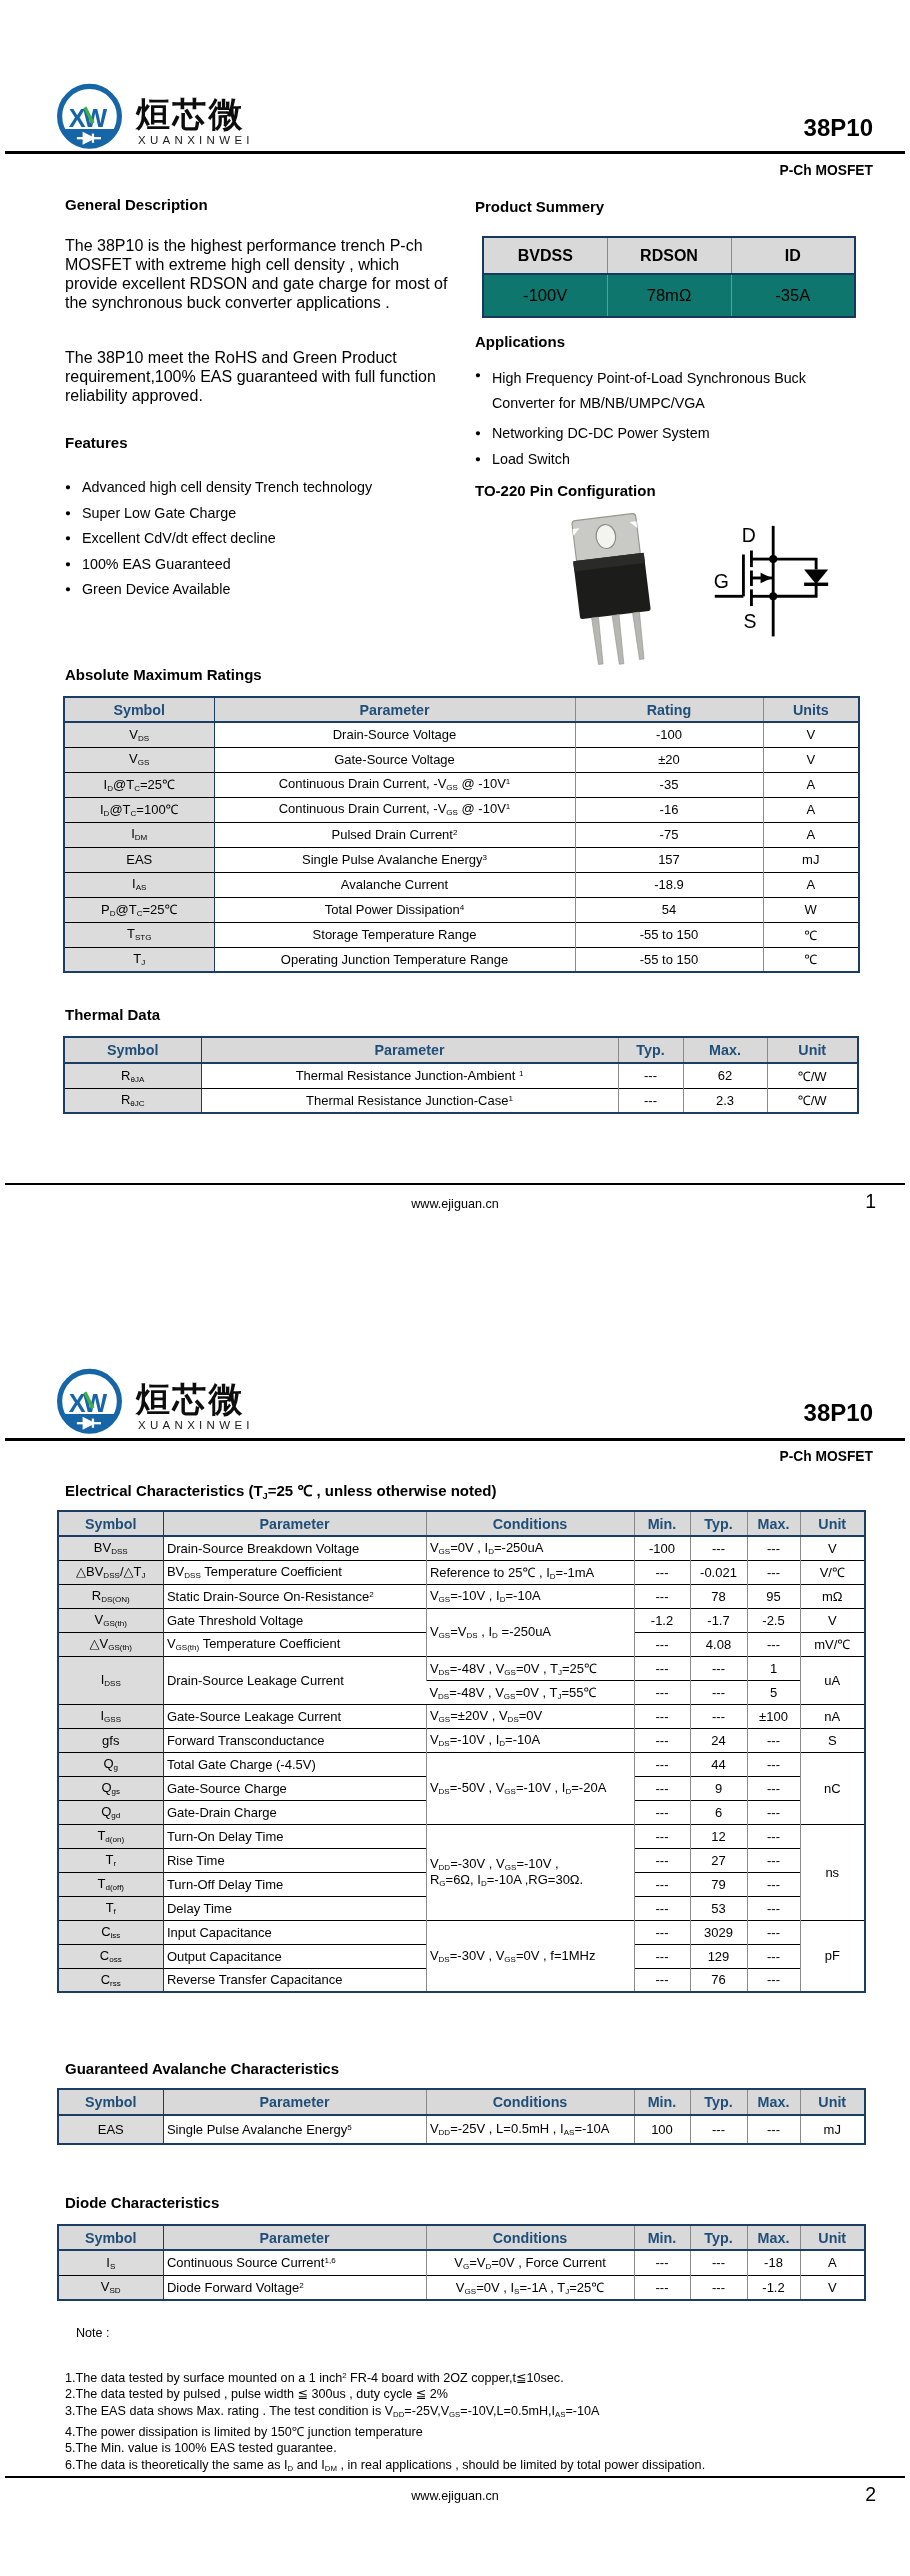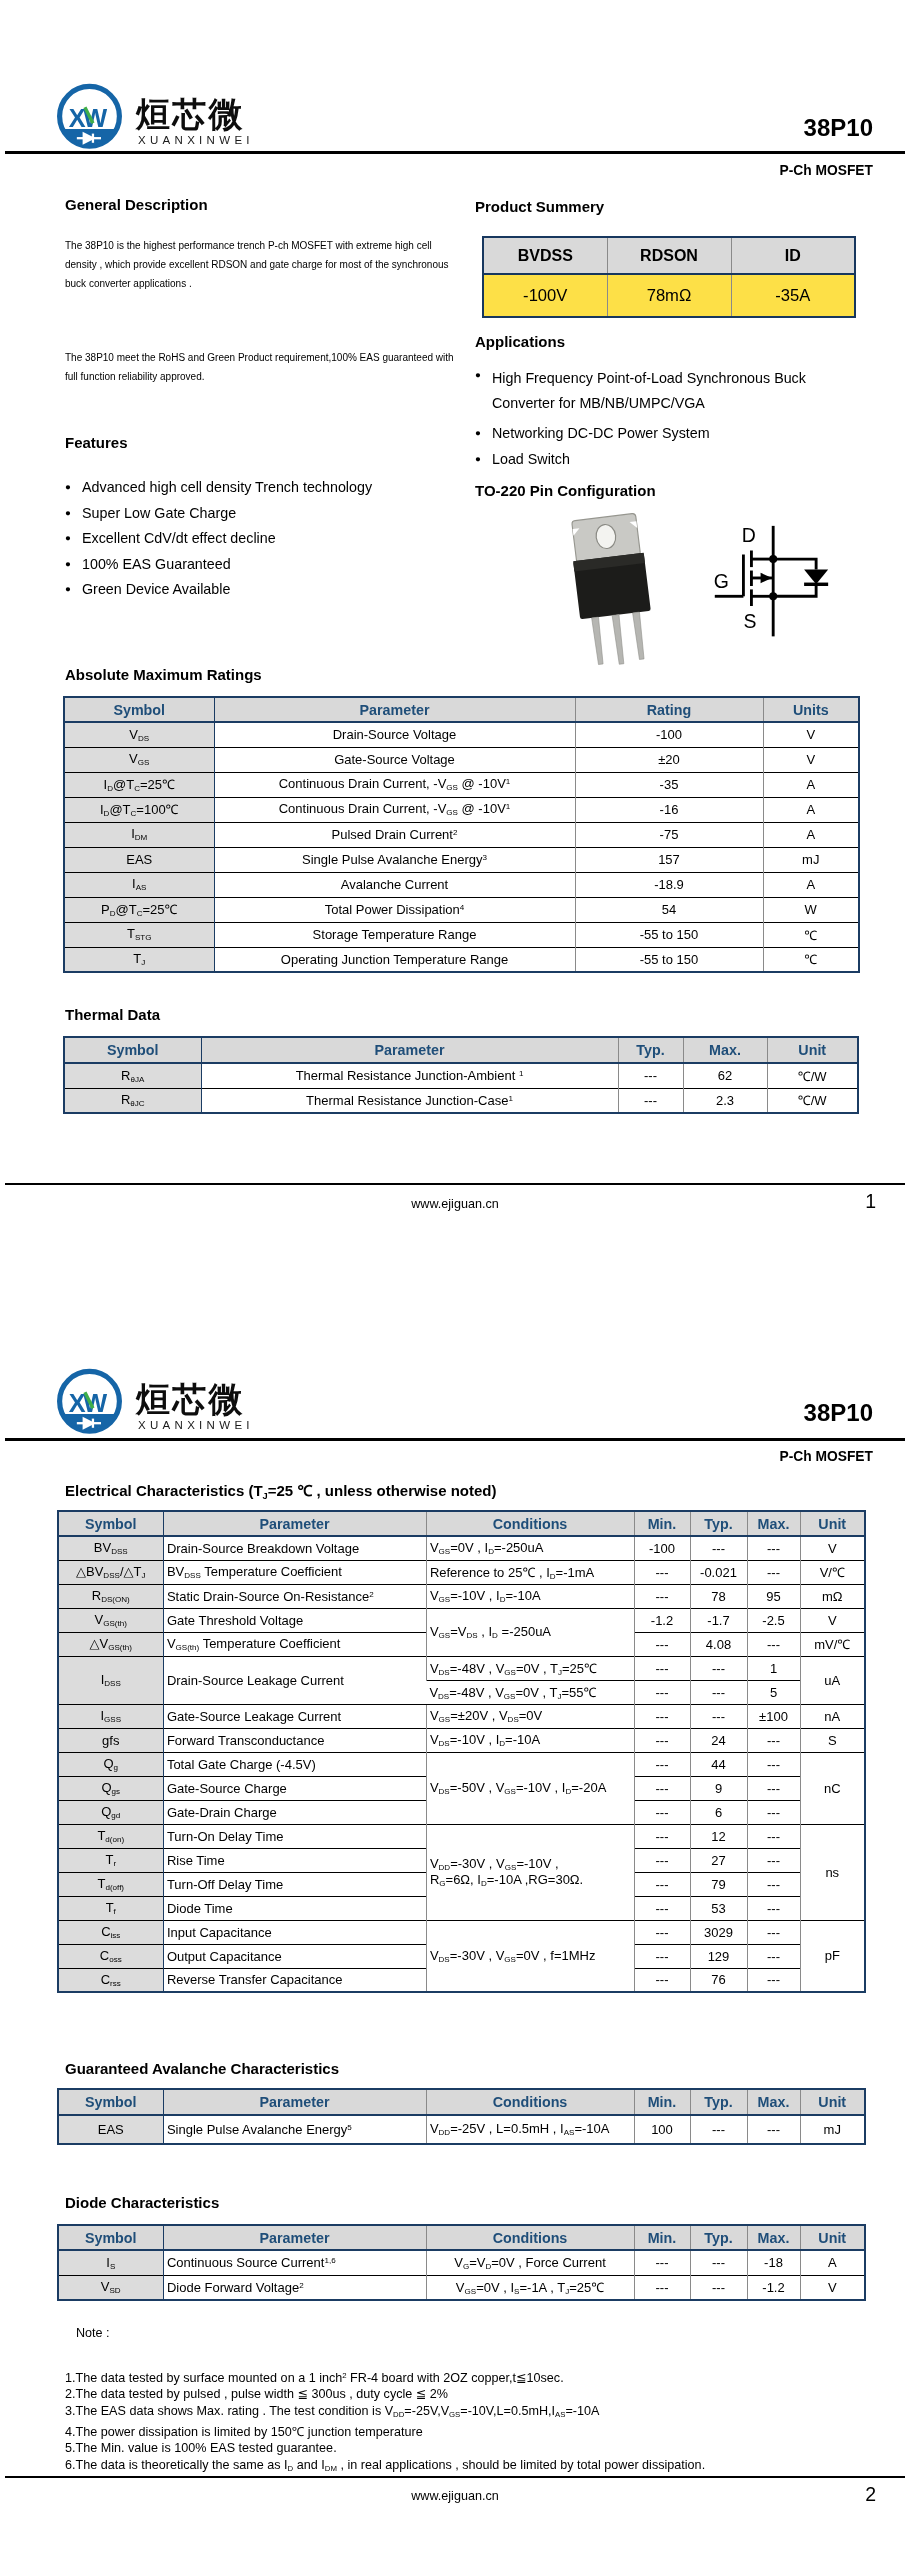--- a/index.html
+++ b/index.html
@@ -1,20 +1,20 @@
 <!DOCTYPE html>
 <html style="font-size:9.2px"><head>
 <meta charset="utf-8">
 <style>
   html,body{margin:0;padding:0;background:#ffffff;}
   .doc{position:relative;width:910px;height:2576px;background:#fff;
        font-family:"Liberation Sans",sans-serif;color:#000;overflow:hidden;}
   .abs{position:absolute;}
   .h1{font-size:15px;font-weight:bold;color:#000;}
-  .body-text{font-size:10px;line-height:19px;color:#000;}
+  .body-text{font-size:16px;line-height:19px;color:#000;}
   .rule{background:#000;height:2.9px;left:4.6px;right:4.6px;}
   .rule-thin{background:#000;height:2.3px;left:4.6px;right:4.6px;}
   .part-title{font-size:24px;font-weight:bold;right:37px;text-align:right;}
   .subtitle{font-size:13.8px;font-weight:bold;right:37px;text-align:right;}
   .logo-cn{font-size:34px;font-weight:bold;letter-spacing:2.3px;color:#0d0d0d;}
   .logo-en{font-size:11.5px;letter-spacing:4.3px;color:#1a1a1a;}
   .footer-site{left:0;width:100%;text-align:center;font-size:12.6px;color:#000;}
   .footer-page{right:34px;font-size:19.5px;color:#000;}
 
   
@@ -32,21 +32,21 @@
   table.dtab td.sym{background:#dcdcdc;border-right:1.7px solid #1b3c63;}
   table.dtab th.symh{border-right:1.7px solid #1b3c63;}
   table.dtab td.left{text-align:left;}
   sub{font-size:0.62em;vertical-align:-0.3em;letter-spacing:0;}
   sup{font-size:0.62em;vertical-align:0.45em;}
 
   
   table.stab{border-collapse:collapse;table-layout:fixed;border:2.9px solid #17375e;}
   table.stab th{background:#d9d9d9;color:#000;font-size:16px;font-weight:bold;height:33px;
     border-bottom:2.3px solid #17375e;border-left:0.6px solid #8a8a8a;}
-  table.stab td{background:#fde047;font-size:16.6px;text-align:center;height:39px;border-left:0.6px solid #8a8a8a;}
+  table.stab td{background:#0f766e;font-size:16.6px;text-align:center;height:39px;border-left:0.6px solid #8a8a8a;}
   table.stab th:first-child,table.stab td:first-child{border-left:none;}
 
   .note-line{font-size:12.6px;line-height:16.6px;color:#000;}
   .note-title{font-size:12.6px;color:#000;}
 </style>
 </head>
 <body>
 
 <div class="doc">
 
@@ -451,21 +451,21 @@
           </tr>
       <tr style="height:24px;">
         <td class="sym">T<sub>d(off)</sub></td>
         <td class="left">Turn-Off Delay Time</td>
         <td>---</td>
         <td>79</td>
         <td>---</td>
           </tr>
       <tr style="height:24px;">
         <td class="sym">T<sub>f</sub></td>
-        <td class="left">Diode Time</td>
+        <td class="left">Delay Time</td>
         <td>---</td>
         <td>53</td>
         <td>---</td>
           </tr>
       <tr style="height:24px;">
         <td class="sym">C<sub>iss</sub></td>
         <td class="left">Input Capacitance</td>
         <td class="left" rowspan="3">V<sub>DS</sub>=-30V , V<sub>GS</sub>=0V , f=1MHz</td>
         <td>---</td>
         <td>3029</td>

